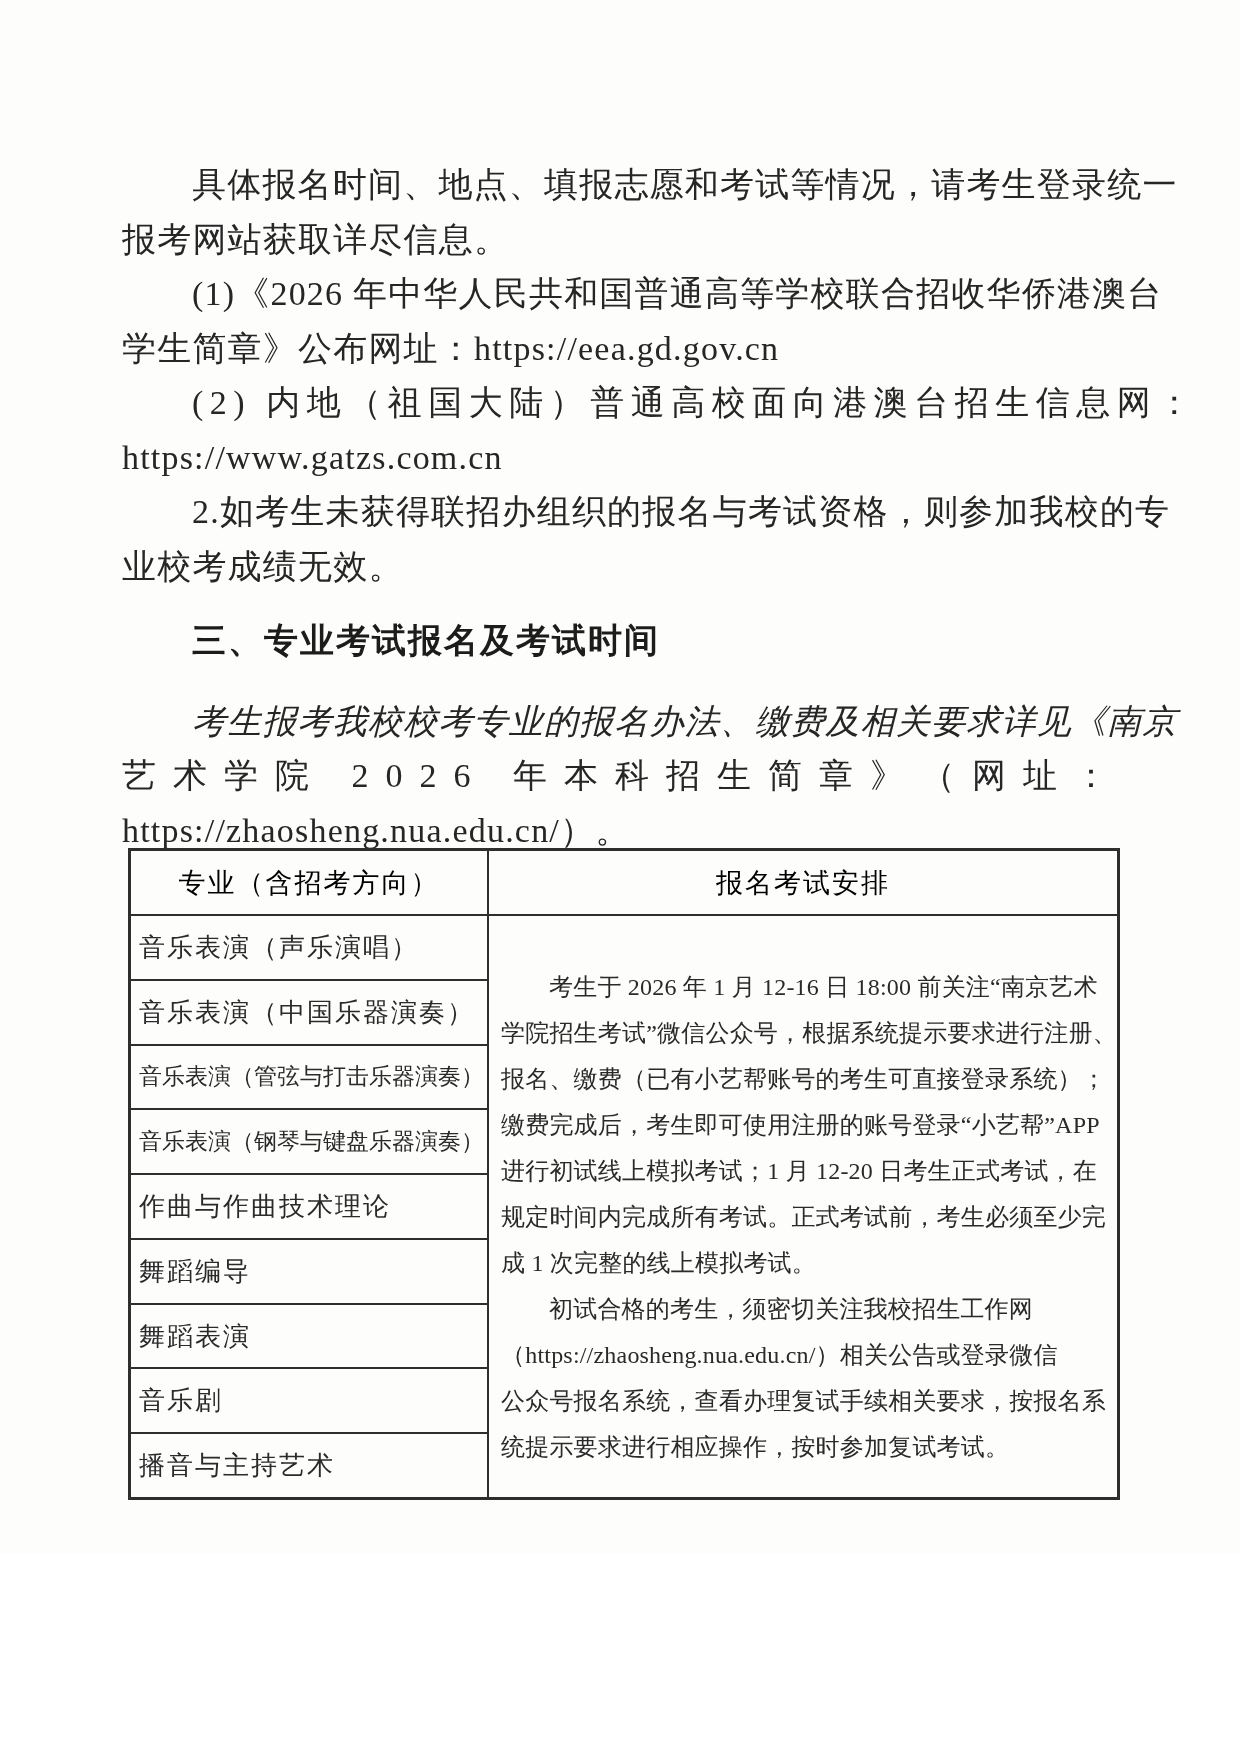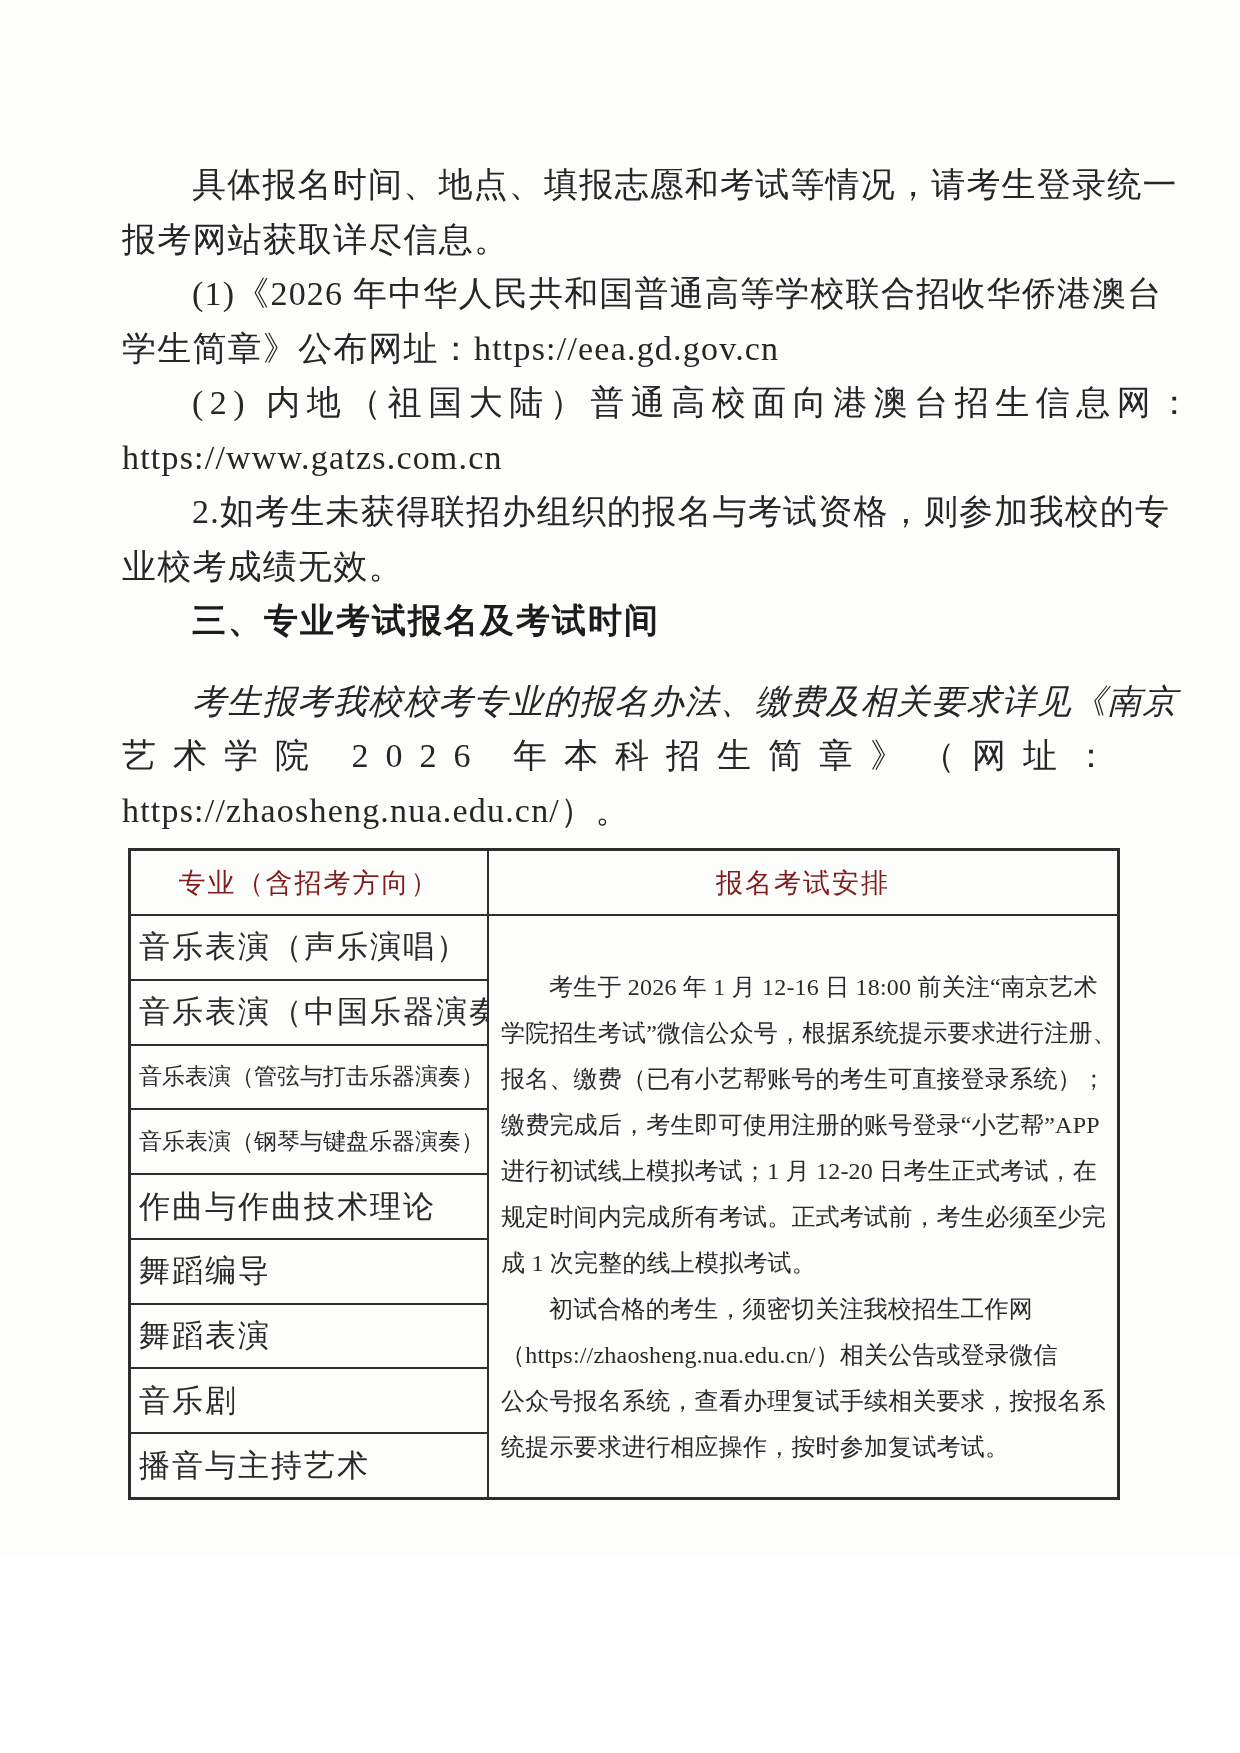--- a/index.html
+++ b/index.html
@@ -12,50 +12,50 @@
     overflow:hidden;
   }
 
   
   .doc-body { position:absolute; left:122px; top:158px; width:1002px; }
   .doc-line {
     font-size:34px; line-height:54.5px; height:54.5px;
     white-space:nowrap; letter-spacing:1.2px;
   }
   .doc-line.indent { text-indent:70px; }
-  .doc-line.heading { font-weight:bold; letter-spacing:2px; color:#1c1c1c; }
+  .doc-line.heading { font-weight:bold; letter-spacing:2px; color:#1c1c1c;margin-top:20px; }
   .doc-line.gap-top { margin-top:26px;font-style:italic; }
   .doc-line.spread { letter-spacing:6.5px; }
   .doc-line.spread-wide { letter-spacing:17px; }
 
   
   .reg-table {
     position:absolute; left:128px; top:848px;
     width:992px; height:652px;
     border:3px solid #2e2e2e; box-sizing:border-box;
     display:flex; flex-direction:column;
     background:transparent;
   }
   .thead { display:flex; height:63px; flex:none; border-bottom:2px solid #2e2e2e; }
   .th {
     display:flex; align-items:center; justify-content:center;
-    font-size:27px; letter-spacing:2px; color:#7f1d1d;
+    font-size:27px; letter-spacing:2px; color:#000000;
   }
   .th-left { width:358px; flex:none; border-right:2px solid #2e2e2e; box-sizing:border-box; }
   .th-right { flex:1; }
   .tbody { display:flex; flex:1; min-height:0; }
   .col-left {
     width:358px; flex:none; box-sizing:border-box;
     border-right:2px solid #2e2e2e;
     display:flex; flex-direction:column;
   }
   .major-row {
     flex:1; display:flex; align-items:center;
     padding-left:8px; box-sizing:border-box;
-    font-size:31px; letter-spacing:2px; color:#2a2a2a;
+    font-size:26px; letter-spacing:2px; color:#2a2a2a;
     border-bottom:2px solid #2e2e2e;
     white-space:nowrap; overflow:hidden;
   }
   .major-row:last-child { border-bottom:none;align-items:center; }
   
   .col-left .major-row:nth-child(3),
   .col-left .major-row:nth-child(4) { font-size:23px; letter-spacing:0; }
 
   .col-right { flex:1; box-sizing:border-box; padding:48px 6px 7px 12px; }
   .arr-line {

